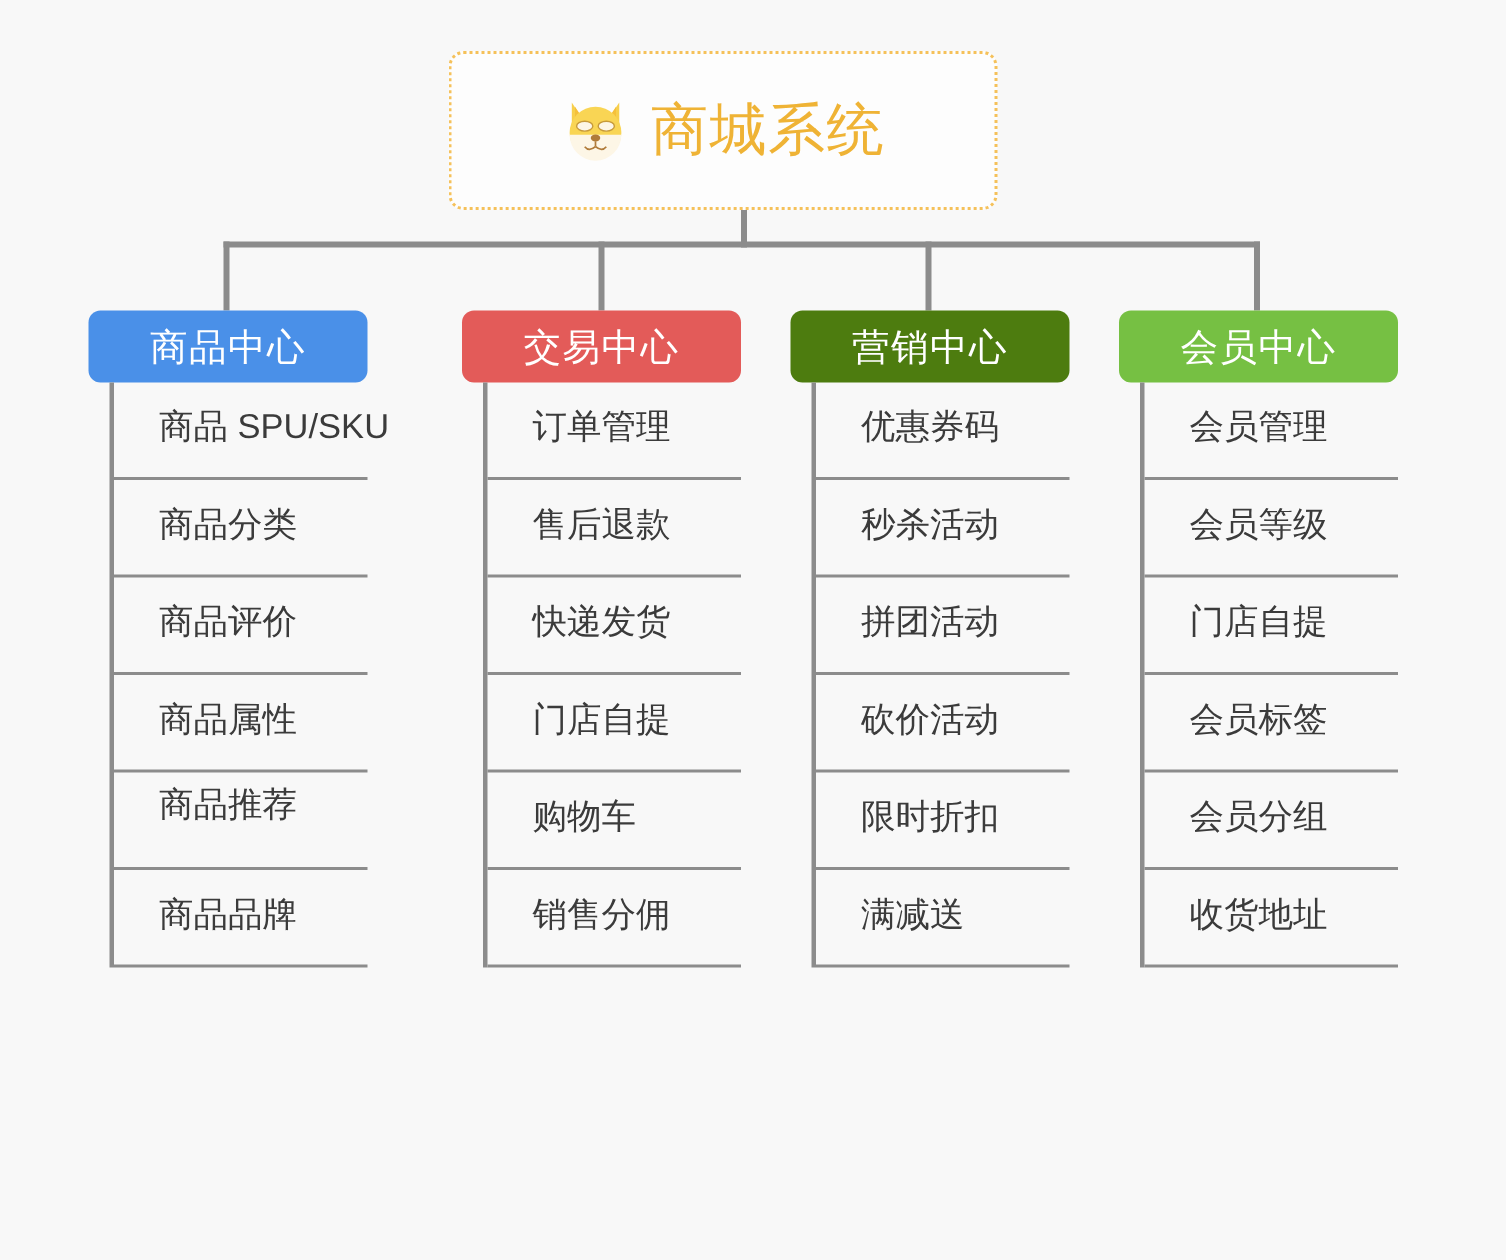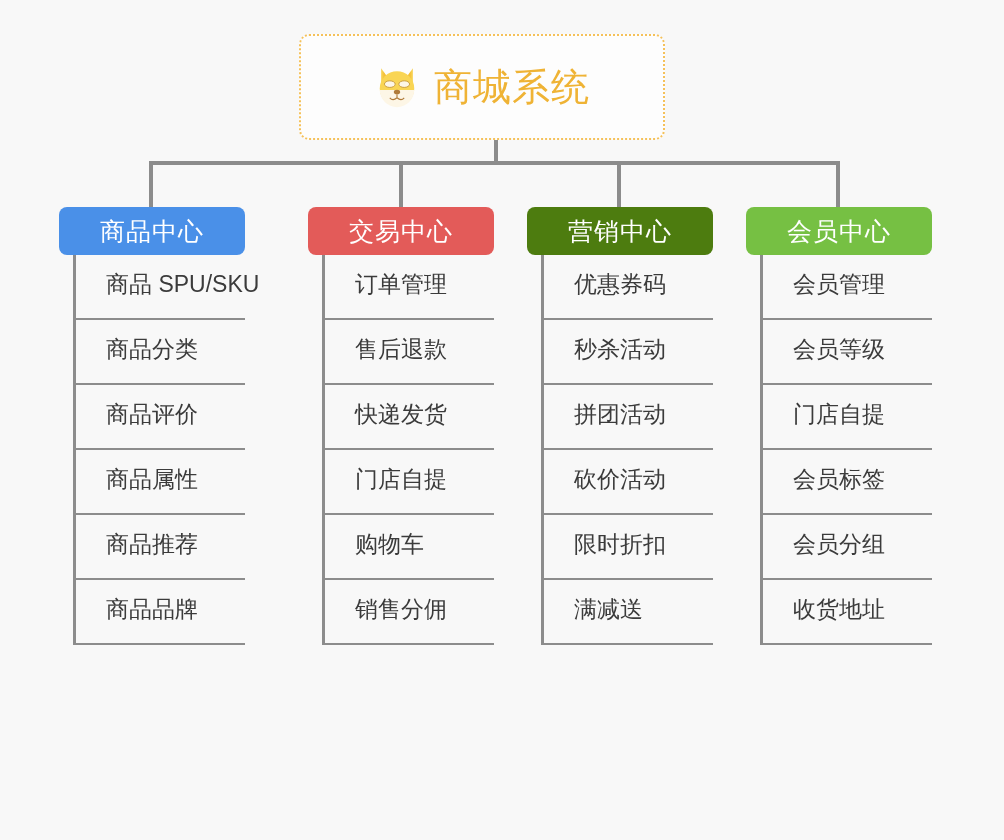--- a/index.html
+++ b/index.html
@@ -143,21 +143,21 @@
         </div>
       <div class="leaf" style="border-bottom-color: rgb(140, 140, 140);">
           <span class="leaf-label" style="color: rgb(59, 59, 59);">商品分类</span>
         </div>
       <div class="leaf" style="border-bottom-color: rgb(140, 140, 140);">
           <span class="leaf-label" style="color: rgb(59, 59, 59);">商品评价</span>
         </div>
       <div class="leaf" style="border-bottom-color: rgb(140, 140, 140);">
           <span class="leaf-label" style="color: rgb(59, 59, 59);">商品属性</span>
         </div>
-      <div class="leaf" style="border-bottom-color: rgb(140, 140, 140);">
+      <div class="leaf" style="border-bottom-color: rgb(140, 140, 140); align-items: center;">
           <span class="leaf-label" style="color: rgb(59, 59, 59);">商品推荐</span>
         </div>
       <div class="leaf" style="border-bottom-color: rgb(140, 140, 140);">
           <span class="leaf-label" style="color: rgb(59, 59, 59);">商品品牌</span>
         </div>
     </div>
   </div>
 
   <div class="branch col-1">
     <div class="branch-head" style="background: rgb(227, 91, 89);">

